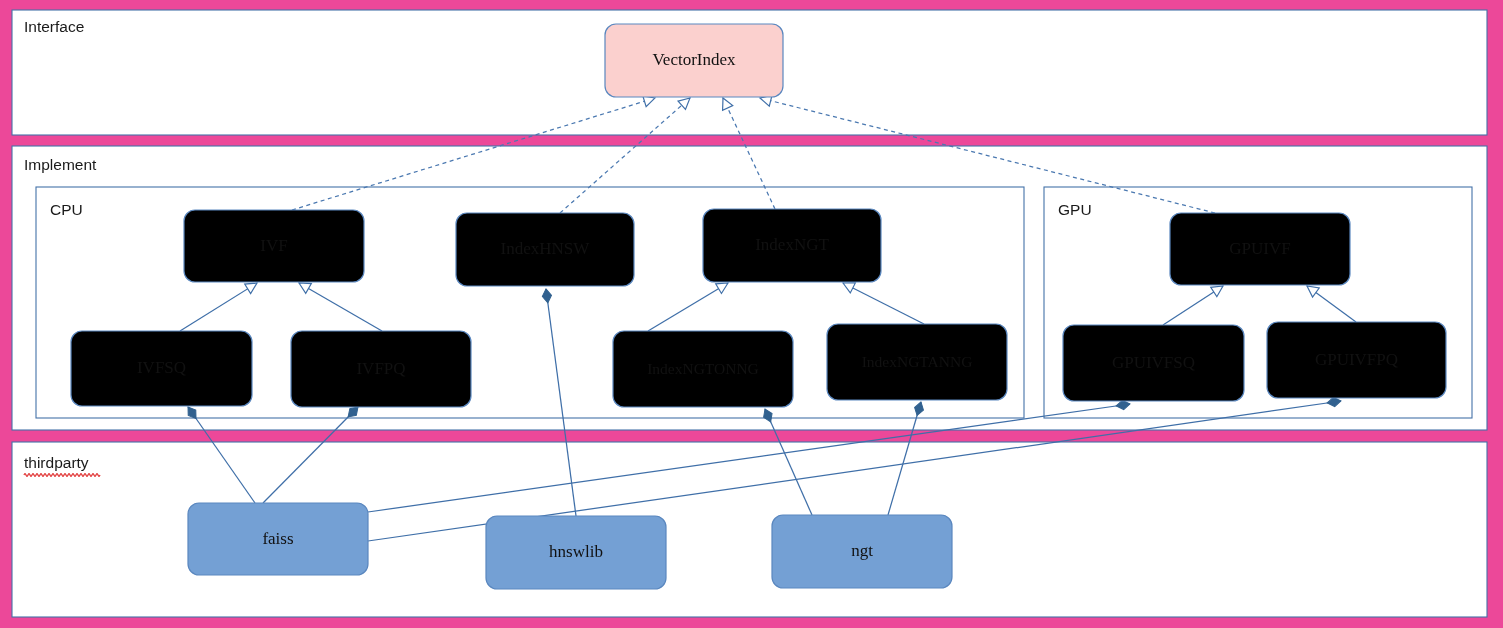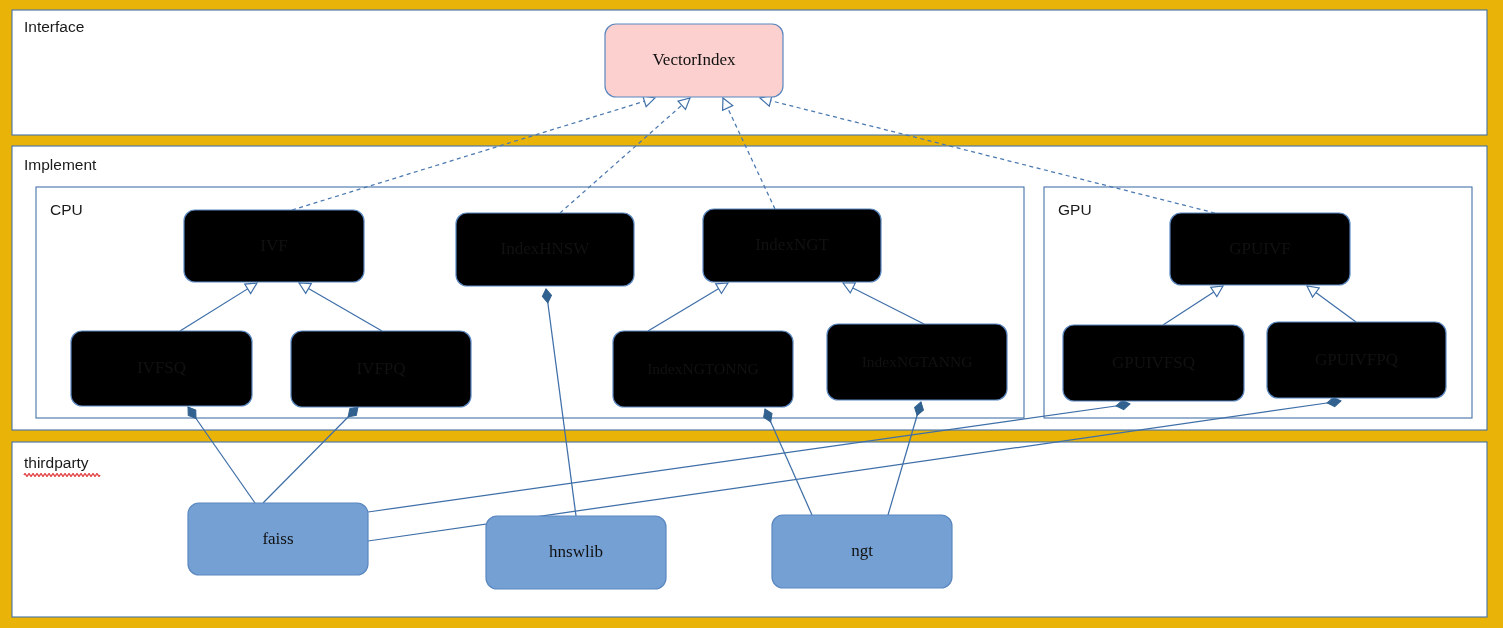--- a/index.html
+++ b/index.html
@@ -9,21 +9,21 @@
     background: #ffffff;
   }
   body {
     font-family: "Liberation Sans", sans-serif;
   }
   #diagram-root {
     position: relative;
     width: 1503px;
     height: 628px;
     overflow: hidden;
-    background: #eab308;
+    background: #ec4899;
   }
   svg.diagram-canvas {
     display: block;
     width: 1503px;
     height: 628px;
   }
   
   .group-rect {
     fill: #ffffff;
     stroke: #4472a8;

